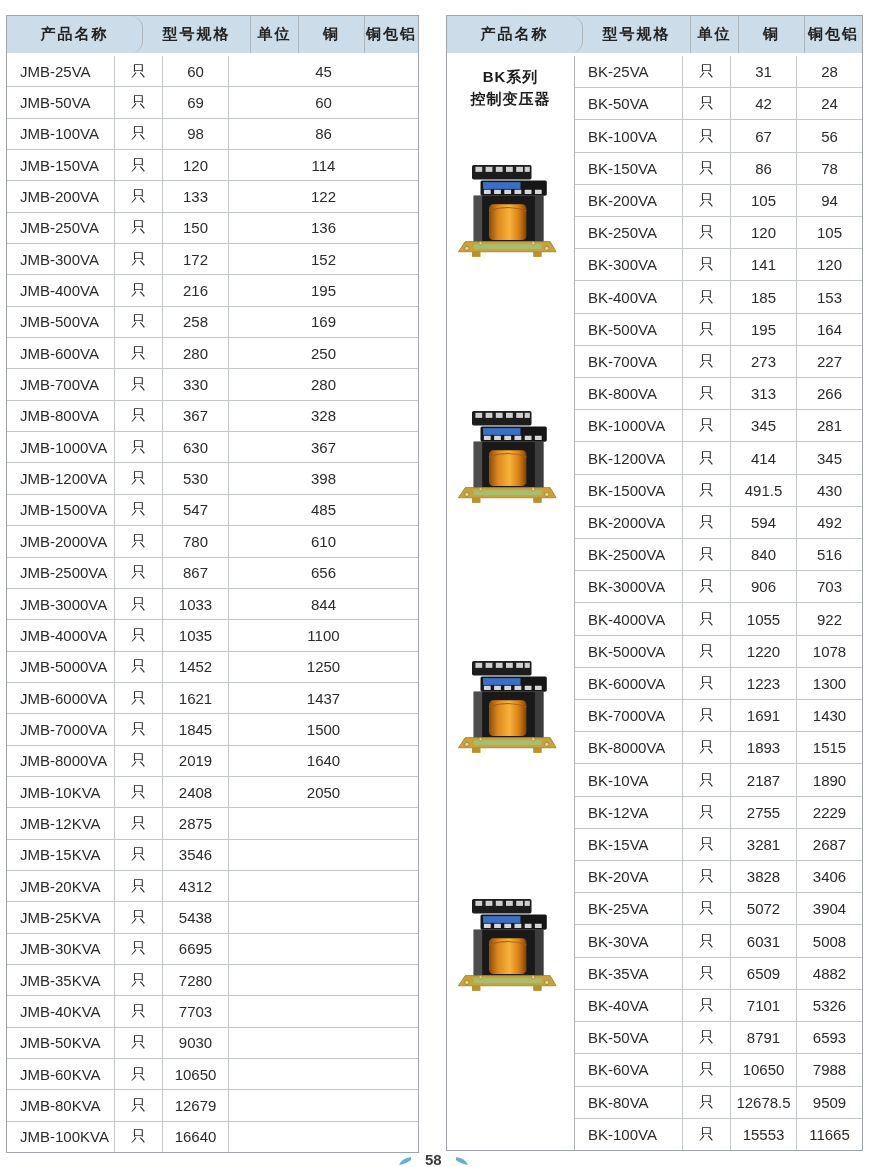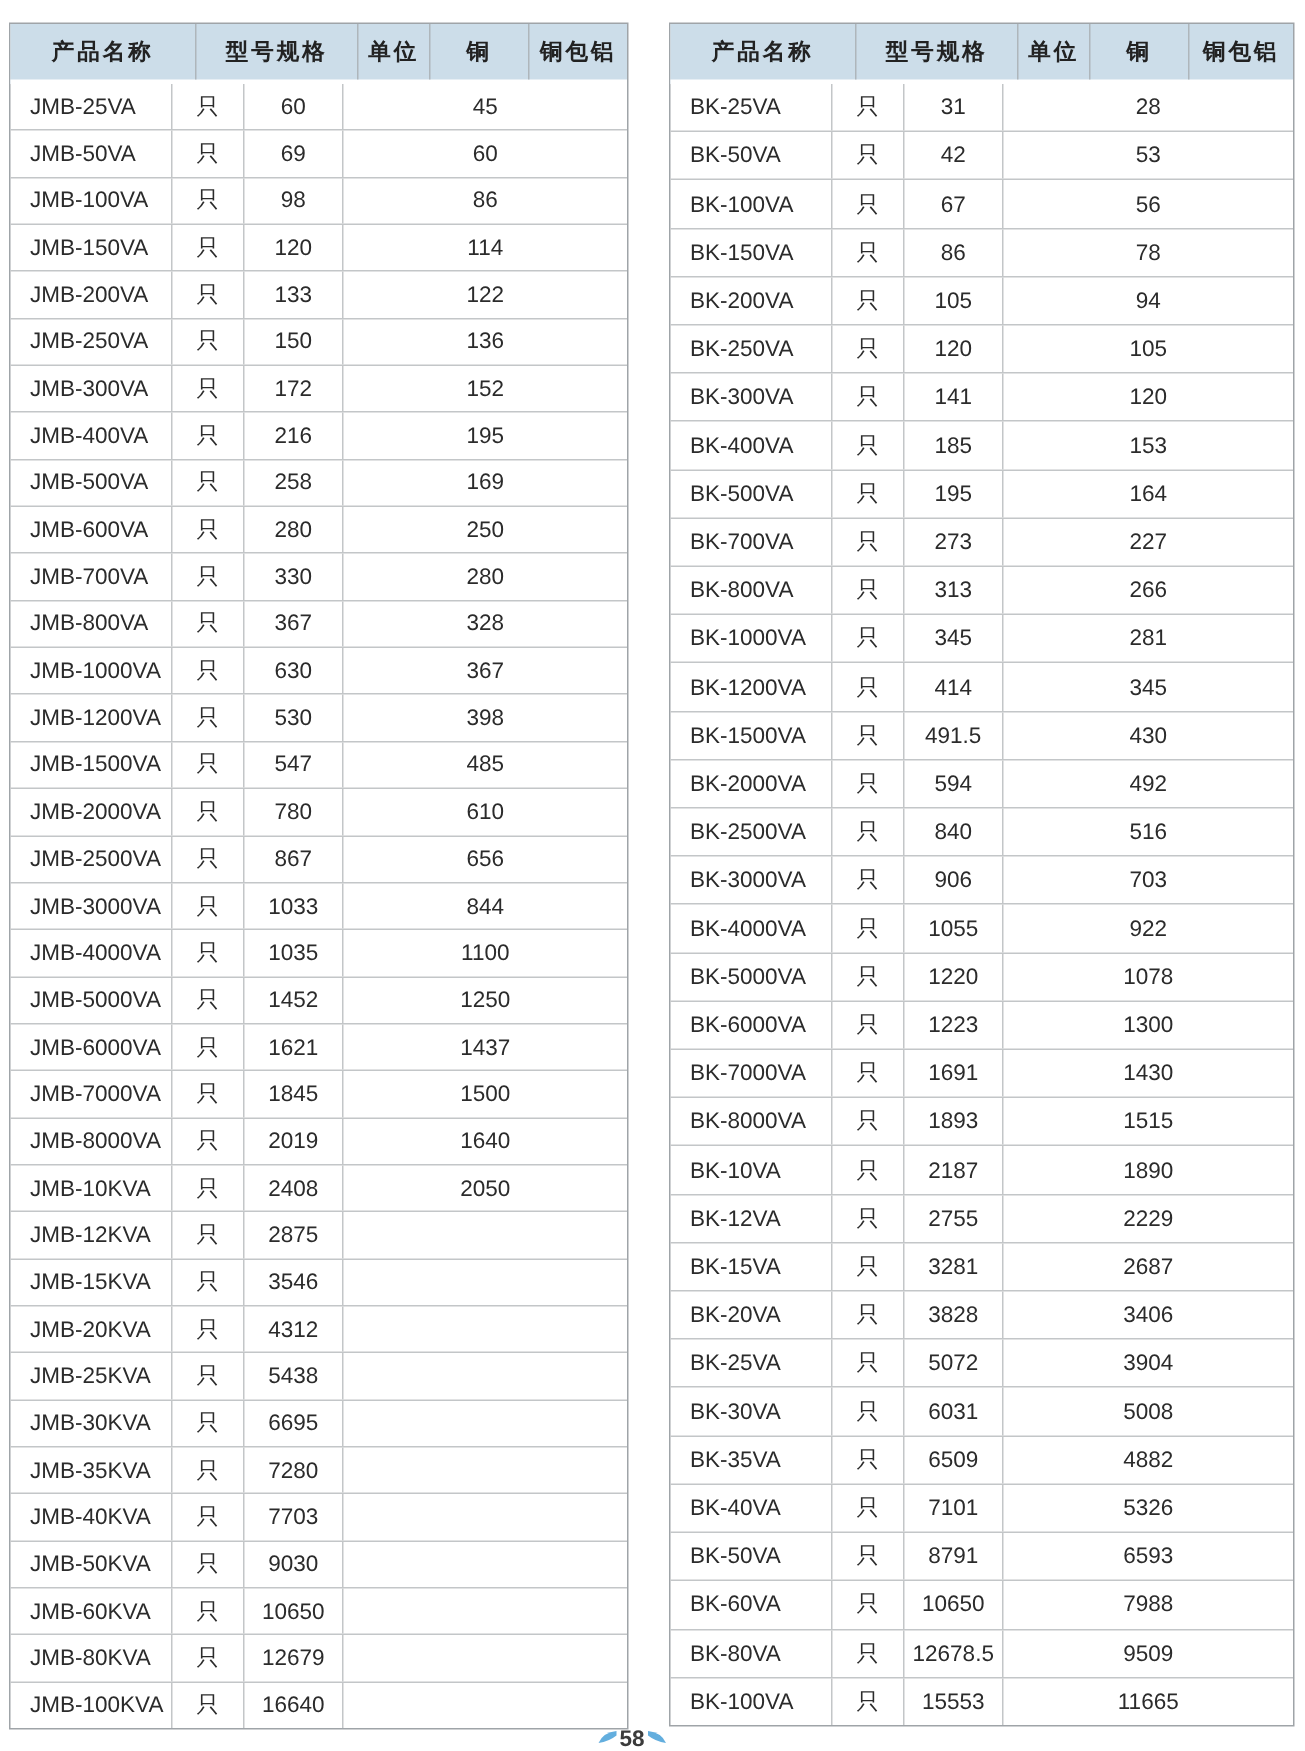--- a/index.html
+++ b/index.html
@@ -29,21 +29,21 @@
     display:flex;align-items:center;justify-content:center;
     font-weight:bold;font-size:15px;letter-spacing:2px;color:#222;
     border-right:1px solid #aeb6bb;
     box-sizing:border-box;
   }
   .th:last-child{border-right:none;}
   .tbody{
     display:flex;
     height:calc(100% - 40px);
   }
-  .c-name{width:124px;}
+  .c-name{width:136px;border-radius:12px;}
   .c-model{width:108px;}
   .c-unit{width:48px;}
   .c-copper{width:66px;}
   .c-cca{flex:1;}
   .name-col{
     position:relative;width:128px;
     border-right:1px solid #b0b4b7;
     box-sizing:border-box;
   }
   .pname{
@@ -66,21 +66,21 @@
     font-size:15px;color:#2b2b2b;
     border-right:1px solid #c3c6c8;
     box-sizing:border-box;
   }
   .td:last-child{border-right:none;}
   .td.model{padding-left:13px;}
   .td.center{justify-content:center;}
   .prod-img{position:absolute;left:8px;}
   .footer-mark{
     position:absolute;left:398px;top:1151px;
-    display:flex;align-items:flex-start;gap:1px;
+    display:flex;align-items:flex-end;gap:13px;
     font-size:15px;font-weight:bold;color:#3b3b3b;
   }
   .wing{width:14px;height:14px;}
 </style>
 </head>
 <body>
 
 <svg width="0" height="0" style="position:absolute" aria-hidden="true">
   <defs>
     <linearGradient id="coilGrad" x1="0" y1="0" x2="1" y2="0">
@@ -401,32 +401,50 @@
 
   <div class="ptable right">
     <div class="thead">
       <div class="th c-name">产品名称</div>
       <div class="th c-model">型号规格</div>
       <div class="th c-unit">单位</div>
       <div class="th c-copper">铜</div>
       <div class="th c-cca">铜包铝</div>
     </div>
     <div class="tbody">
+      <div class="name-col">
+        <div class="pname">
+          <div>BK系列</div>
+          <div>控制变压器</div>
+        </div>
+        <svg class="prod-img" style="top:104px" width="102" height="102">
+            <use href="#bk-unit"></use>
+          </svg>
+        <svg class="prod-img" style="top:350px" width="102" height="102">
+            <use href="#bk-unit"></use>
+          </svg>
+        <svg class="prod-img" style="top:600px" width="102" height="102">
+            <use href="#bk-unit"></use>
+          </svg>
+        <svg class="prod-img" style="top:838px" width="102" height="102">
+            <use href="#bk-unit"></use>
+          </svg>
+      </div>
       <div class="rows">
           <div class="trow">
     <div class="td model  c-model">BK-25VA</div>
     <div class="td center c-unit">只</div>
     <div class="td center c-copper">31</div>
     <div class="td center c-cca">28</div>
   </div>
           <div class="trow">
     <div class="td model  c-model">BK-50VA</div>
     <div class="td center c-unit">只</div>
     <div class="td center c-copper">42</div>
-    <div class="td center c-cca">53</div>
+    <div class="td center c-cca">24</div>
   </div>
           <div class="trow">
     <div class="td model  c-model">BK-100VA</div>
     <div class="td center c-unit">只</div>
     <div class="td center c-copper">67</div>
     <div class="td center c-cca">56</div>
   </div>
           <div class="trow">
     <div class="td model  c-model">BK-150VA</div>
     <div class="td center c-unit">只</div>

